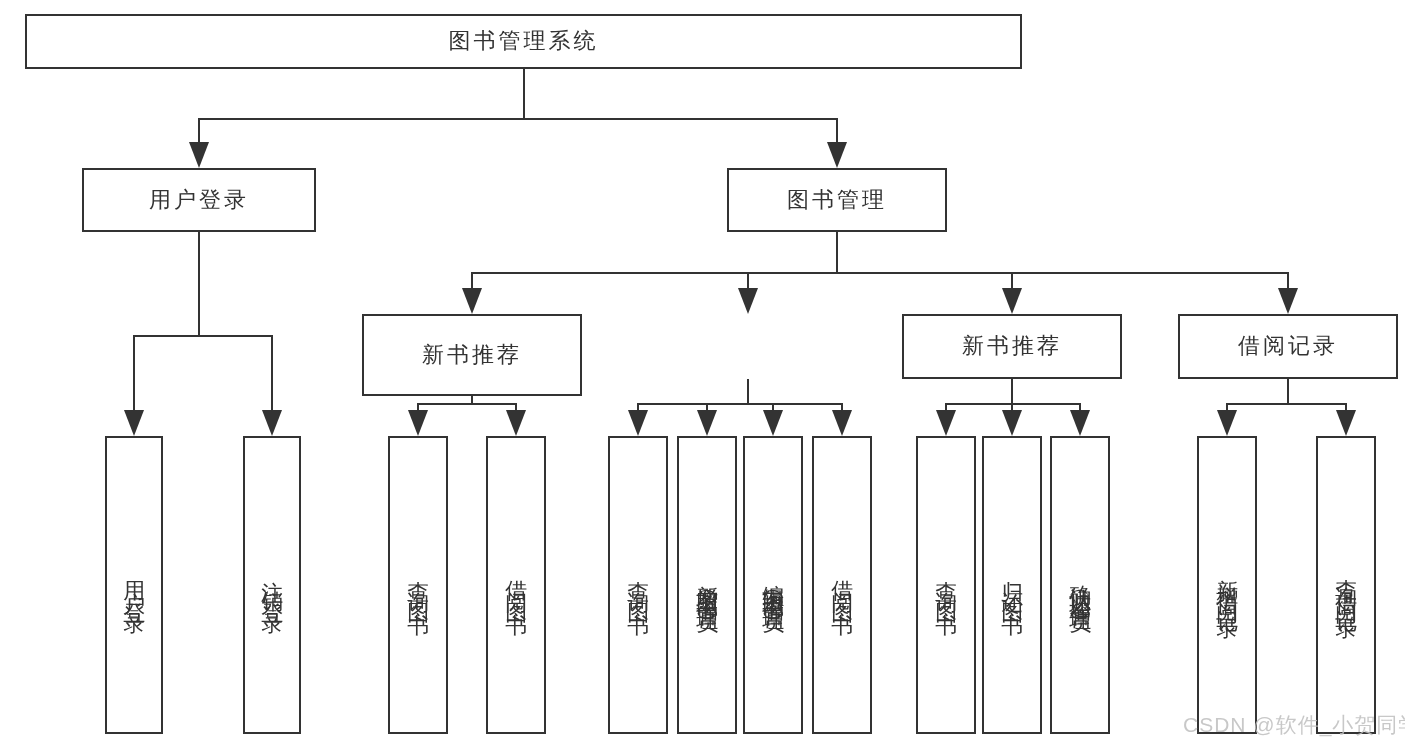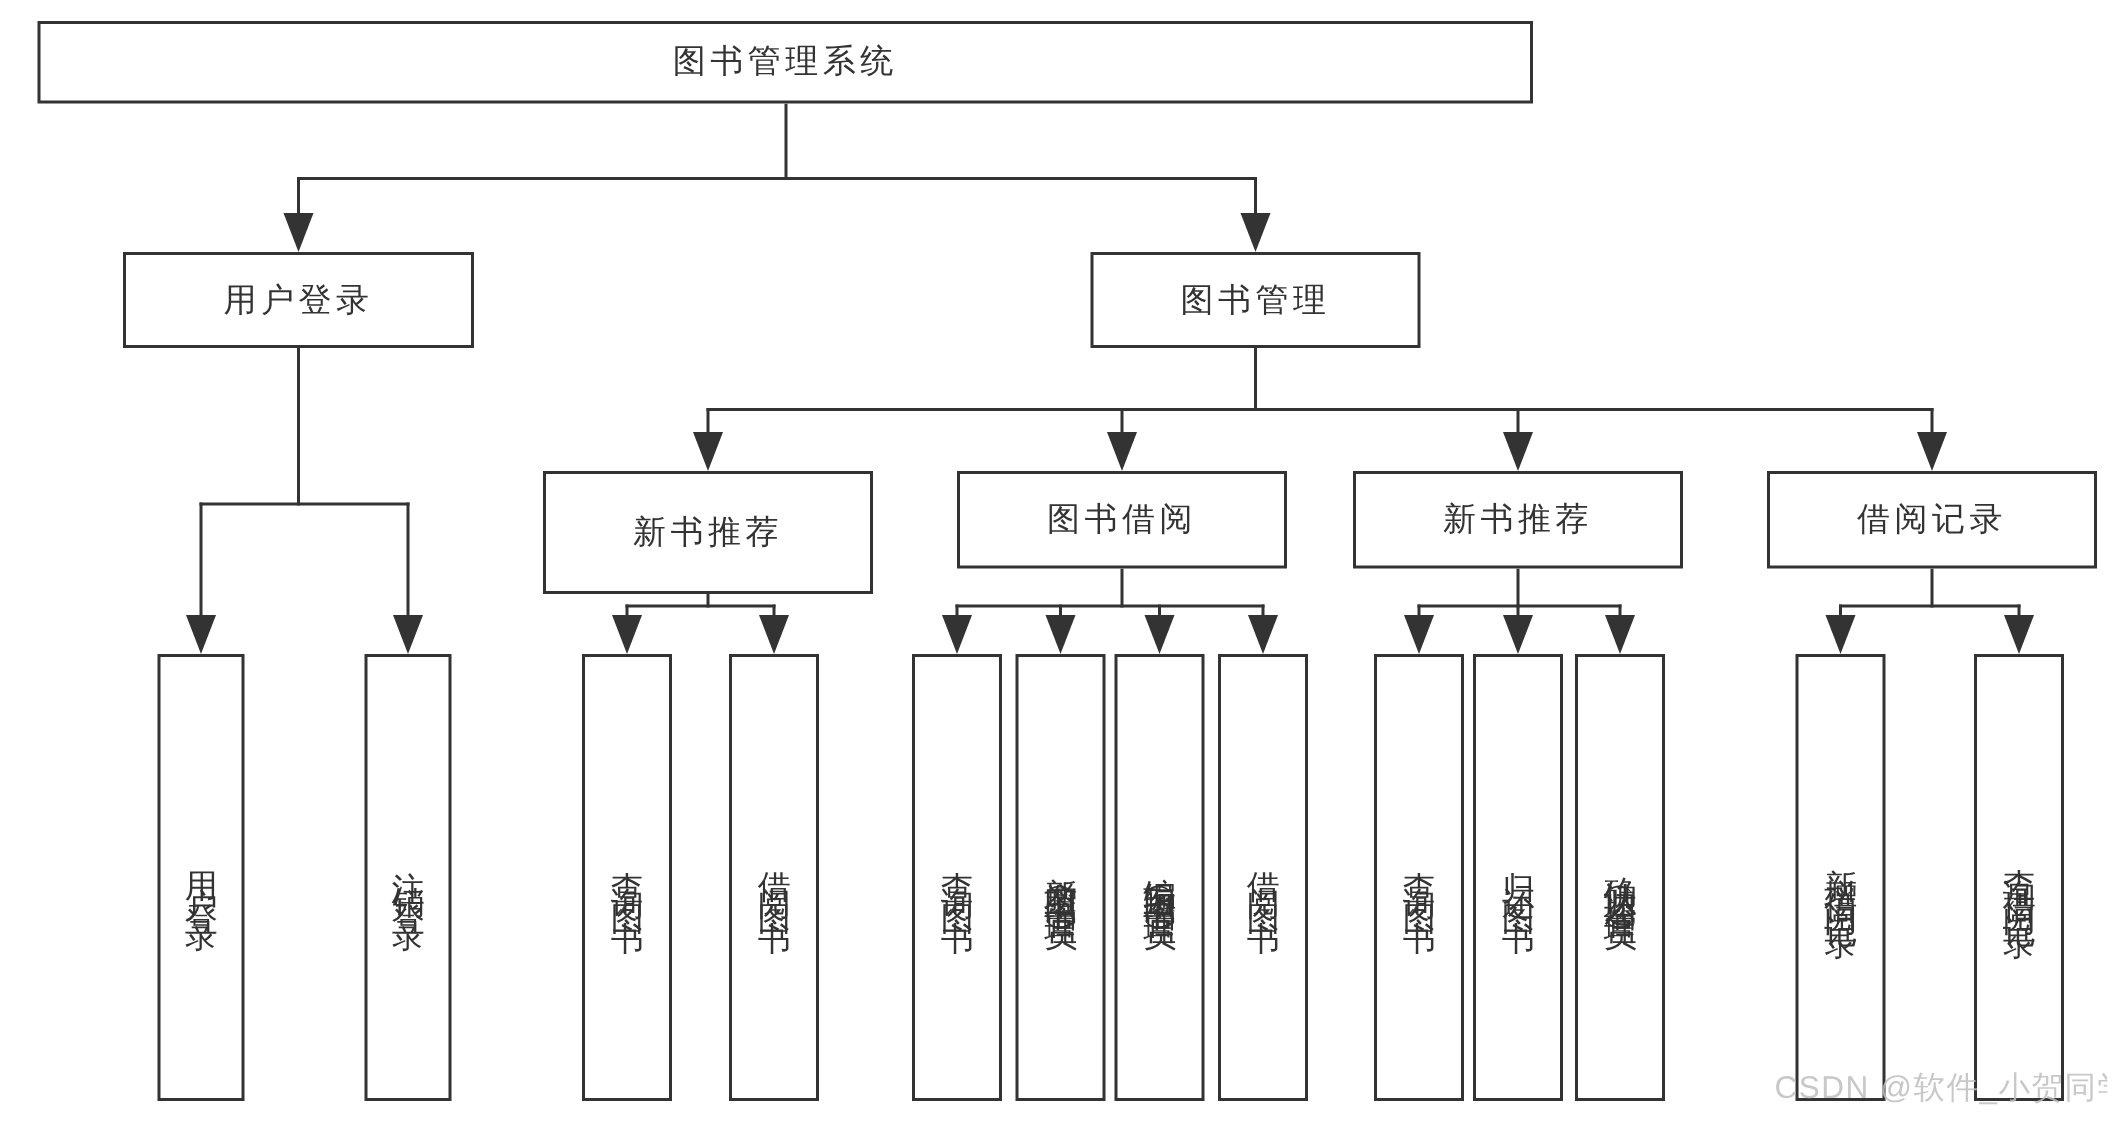--- a/index.html
+++ b/index.html
@@ -104,23 +104,20 @@
       </div>
       <div class="node" style="left: 82px; top: 168px; width: 234px; height: 64px;">
         <span class="label ">用户登录</span>
       </div>
       <div class="node" style="left: 727px; top: 168px; width: 220px; height: 64px;">
         <span class="label ">图书管理</span>
       </div>
       <div class="node" style="left: 362px; top: 314px; width: 220px; height: 82px;">
         <span class="label ">新书推荐</span>
       </div>
-      <div class="node" style="left: 638px; top: 314px; width: 220px; height: 65px;">
-        <span class="label ">图书借阅</span>
-      </div>
       <div class="node" style="left: 902px; top: 314px; width: 220px; height: 65px;">
         <span class="label ">新书推荐</span>
       </div>
       <div class="node" style="left: 1178px; top: 314px; width: 220px; height: 65px;">
         <span class="label ">借阅记录</span>
       </div>
       <div class="node vertical" style="left: 105px; top: 436px; width: 58px; height: 298px;">
         <span class="label ls-wide">用户登录</span>
       </div>
       <div class="node vertical" style="left: 243px; top: 436px; width: 58px; height: 298px;">

